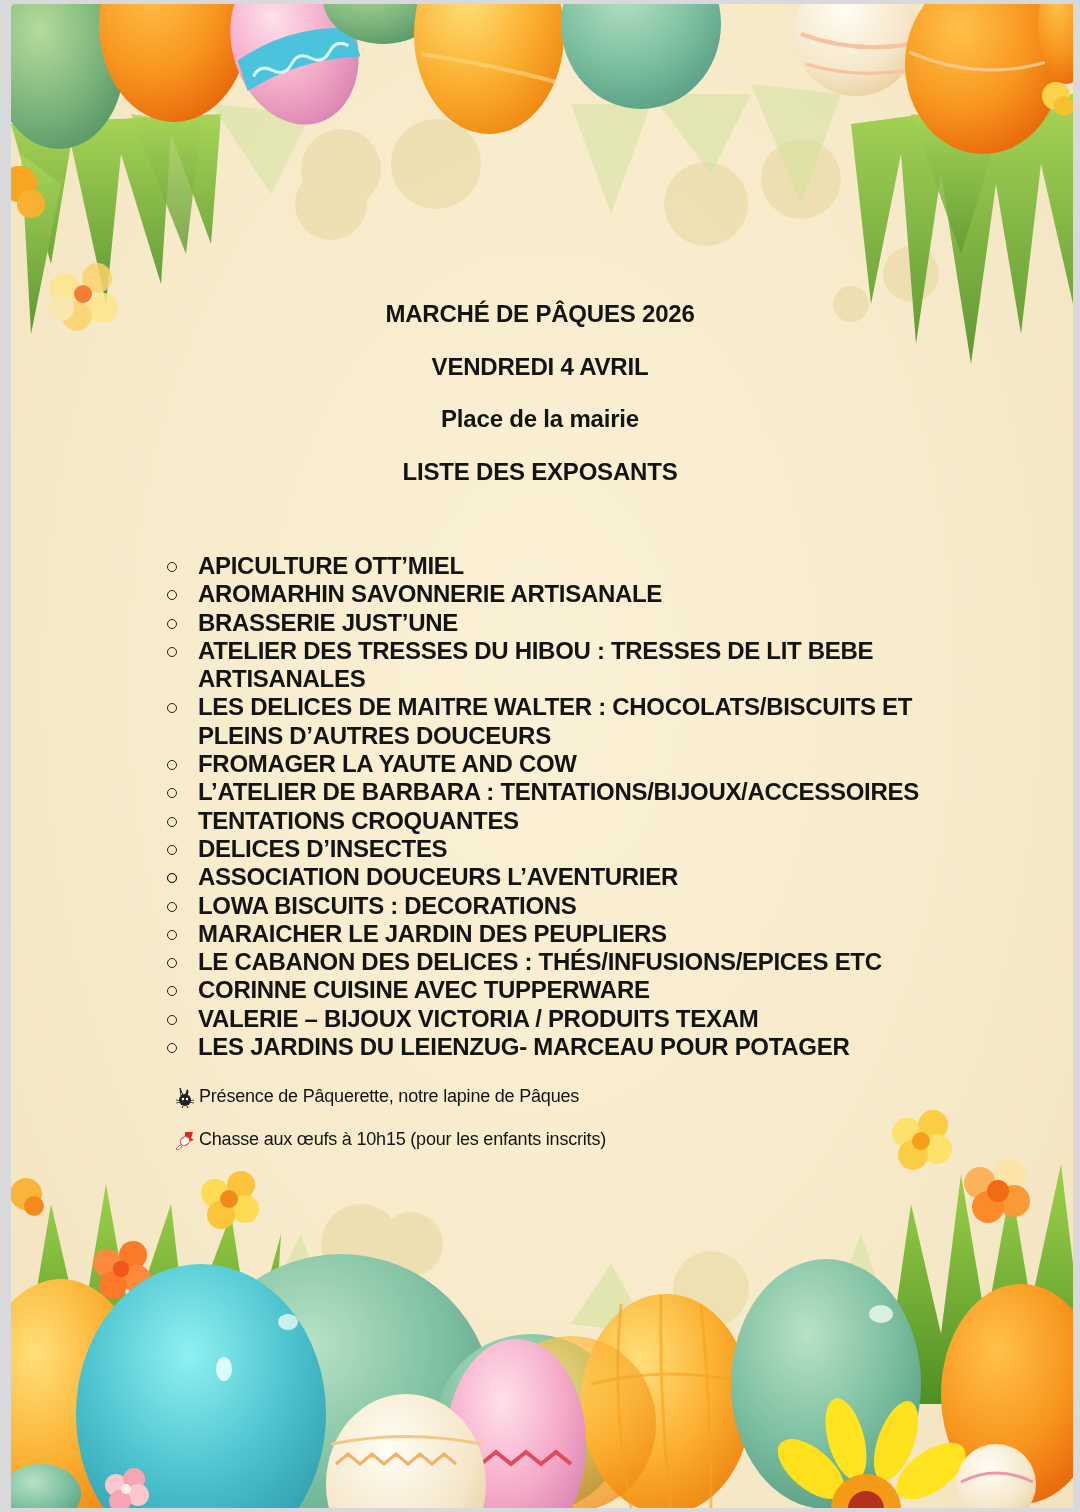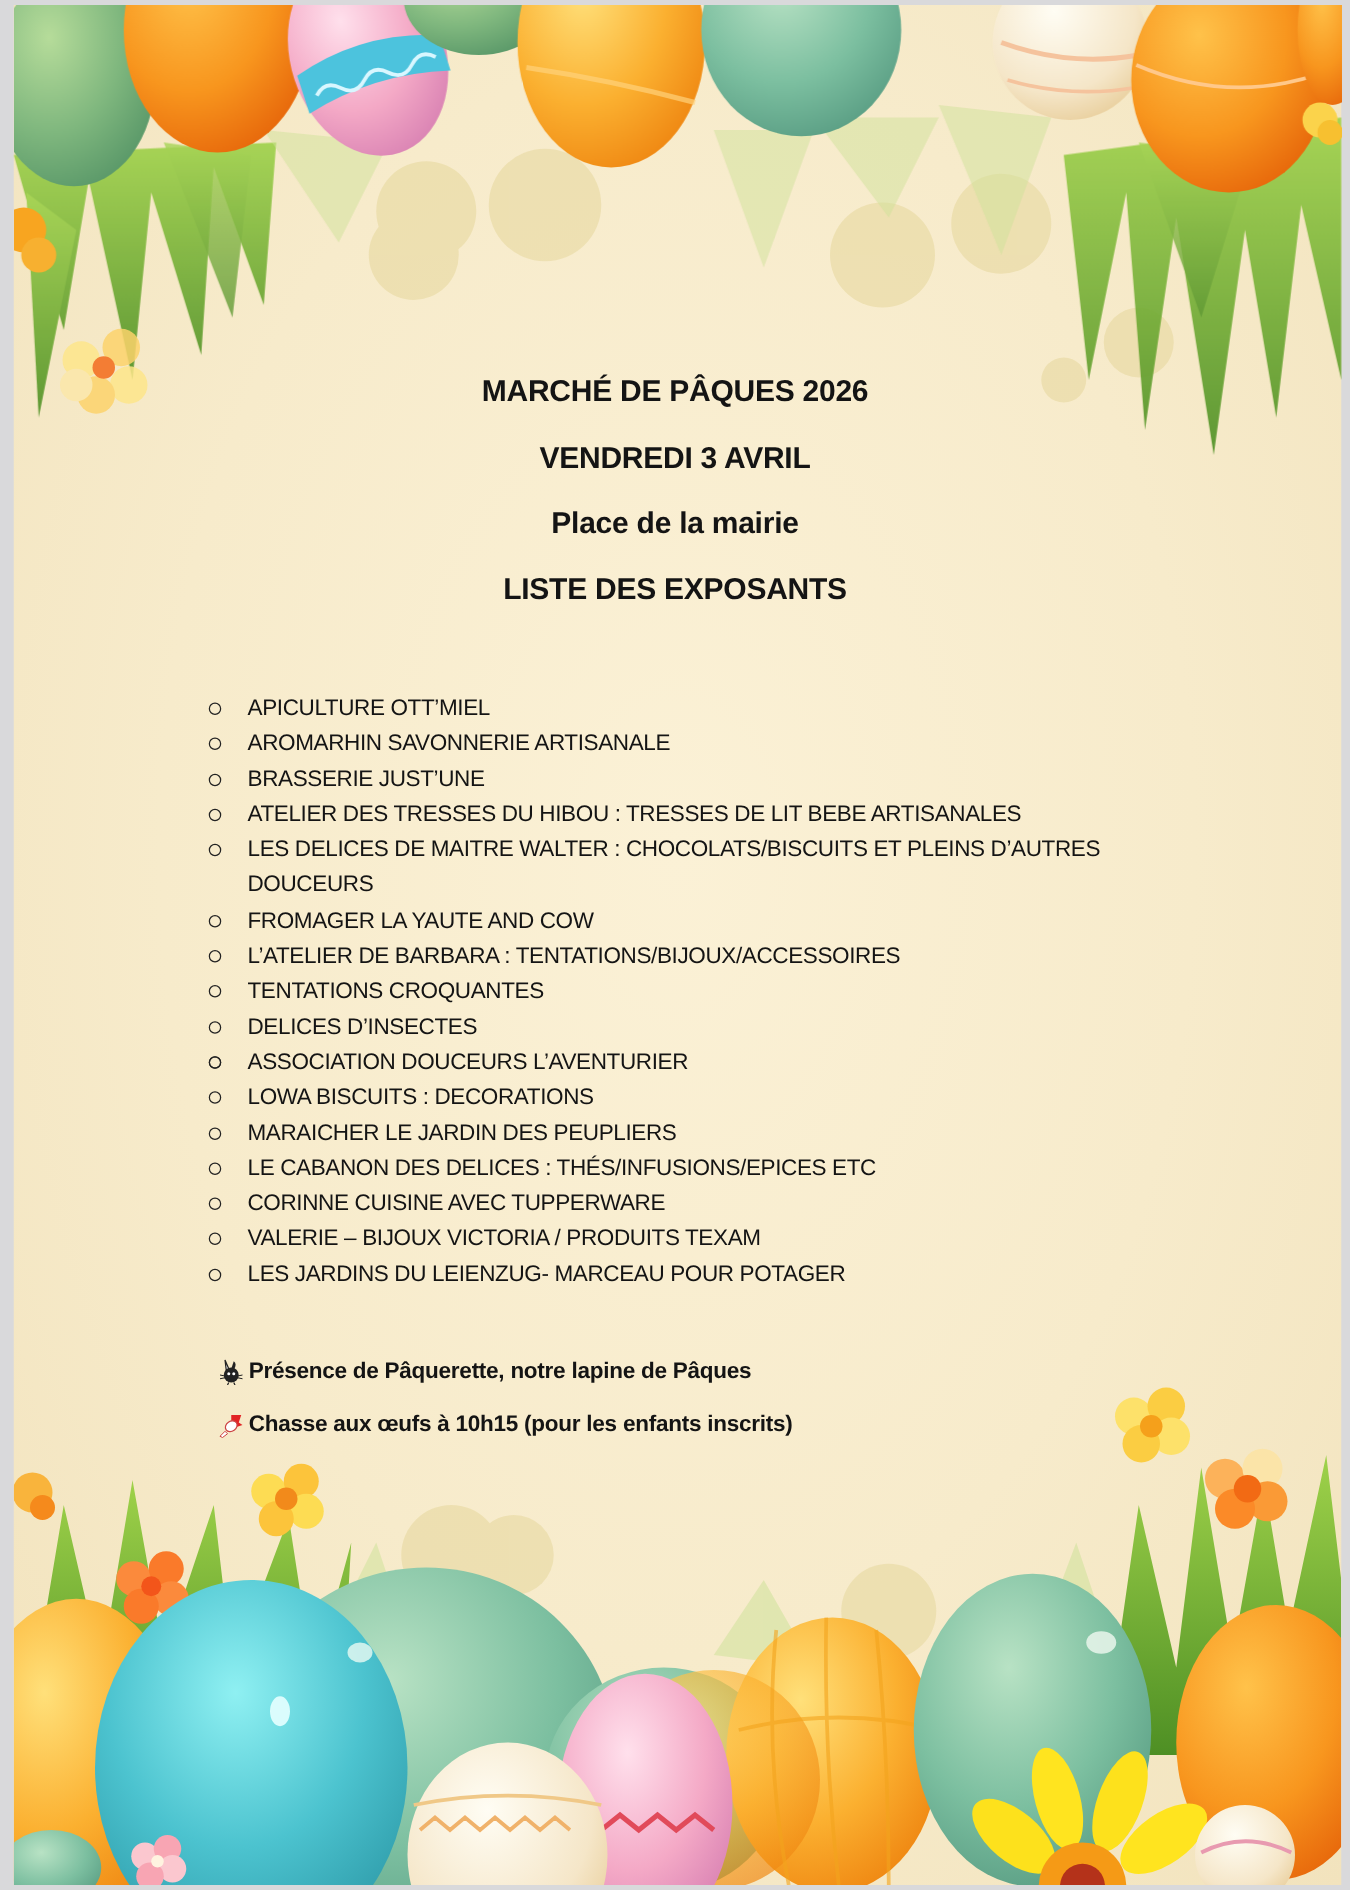--- a/index.html
+++ b/index.html
@@ -24,30 +24,30 @@
     .title-line {
       font-weight: bold; font-size: 24px; line-height: 52.5px; letter-spacing: -0.2px;
       color: #141414;
     }
     .exhibitor-list {
       position: absolute; left: 155px; top: 548px; width: 760px;
       list-style: none; margin: 0; padding: 0;
     }
     .exhibitor-item {
       position: relative; padding-left: 32px;
-      font-weight: normal; font-size: 18px; line-height: 28.3px;
+      font-weight: bold; font-size: 24px; line-height: 28.3px;
       letter-spacing: -0.3px; color: #141414;
     }
     .bullet {
       position: absolute; left: 1px; top: 10px; width: 8px; height: 8px;
       border: 1.4px solid #222; border-radius: 50%;
     }
     .notes { position: absolute; left: 163px; top: 1071px; }
     .note {
-      font-weight: bold; font-size: 18px; line-height: 43px; color: #141414;
+      font-weight: normal; font-size: 18px; line-height: 43px; color: #141414;
       letter-spacing: -0.2px; display: flex; align-items: center;
     }
     .note-icon { display: inline-block; width: 22px; height: 22px; margin-right: 3px; }
   </style>
 </head>
 <body>
 
 <div class="page">
 
   <svg class="deco" viewBox="0 0 1062 1504" xmlns="http://www.w3.org/2000/svg">
@@ -239,21 +239,21 @@
       <circle cx="0" cy="0" r="35" fill="#f59a16"></circle>
       <circle cx="0" cy="0" r="18" fill="#b4321a"></circle>
     </g>
     <ellipse cx="985" cy="1480" rx="40" ry="40" fill="url(#gCream)"></ellipse>
     <path d="M950 1478 Q985 1460 1022 1478" stroke="#e89ab0" stroke-width="3" fill="none"></path>
   </svg>
 
   <div class="content">
     <div class="title-block">
       <div class="title-line">MARCHÉ DE PÂQUES 2026</div>
-      <div class="title-line">VENDREDI 3 AVRIL</div>
+      <div class="title-line">VENDREDI 4 AVRIL</div>
       <div class="title-line">Place de la mairie</div>
       <div class="title-line">LISTE DES EXPOSANTS</div>
     </div>
 
     <ul class="exhibitor-list">
       <li class="exhibitor-item"><span class="bullet"></span><span>APICULTURE OTT’MIEL</span></li>
       <li class="exhibitor-item"><span class="bullet"></span><span>AROMARHIN SAVONNERIE ARTISANALE</span></li>
       <li class="exhibitor-item"><span class="bullet"></span><span>BRASSERIE JUST’UNE</span></li>
       <li class="exhibitor-item"><span class="bullet"></span><span>ATELIER DES TRESSES DU HIBOU : TRESSES DE LIT BEBE ARTISANALES</span></li>
       <li class="exhibitor-item"><span class="bullet"></span><span>LES DELICES DE MAITRE WALTER : CHOCOLATS/BISCUITS ET PLEINS D’AUTRES DOUCEURS</span></li>

